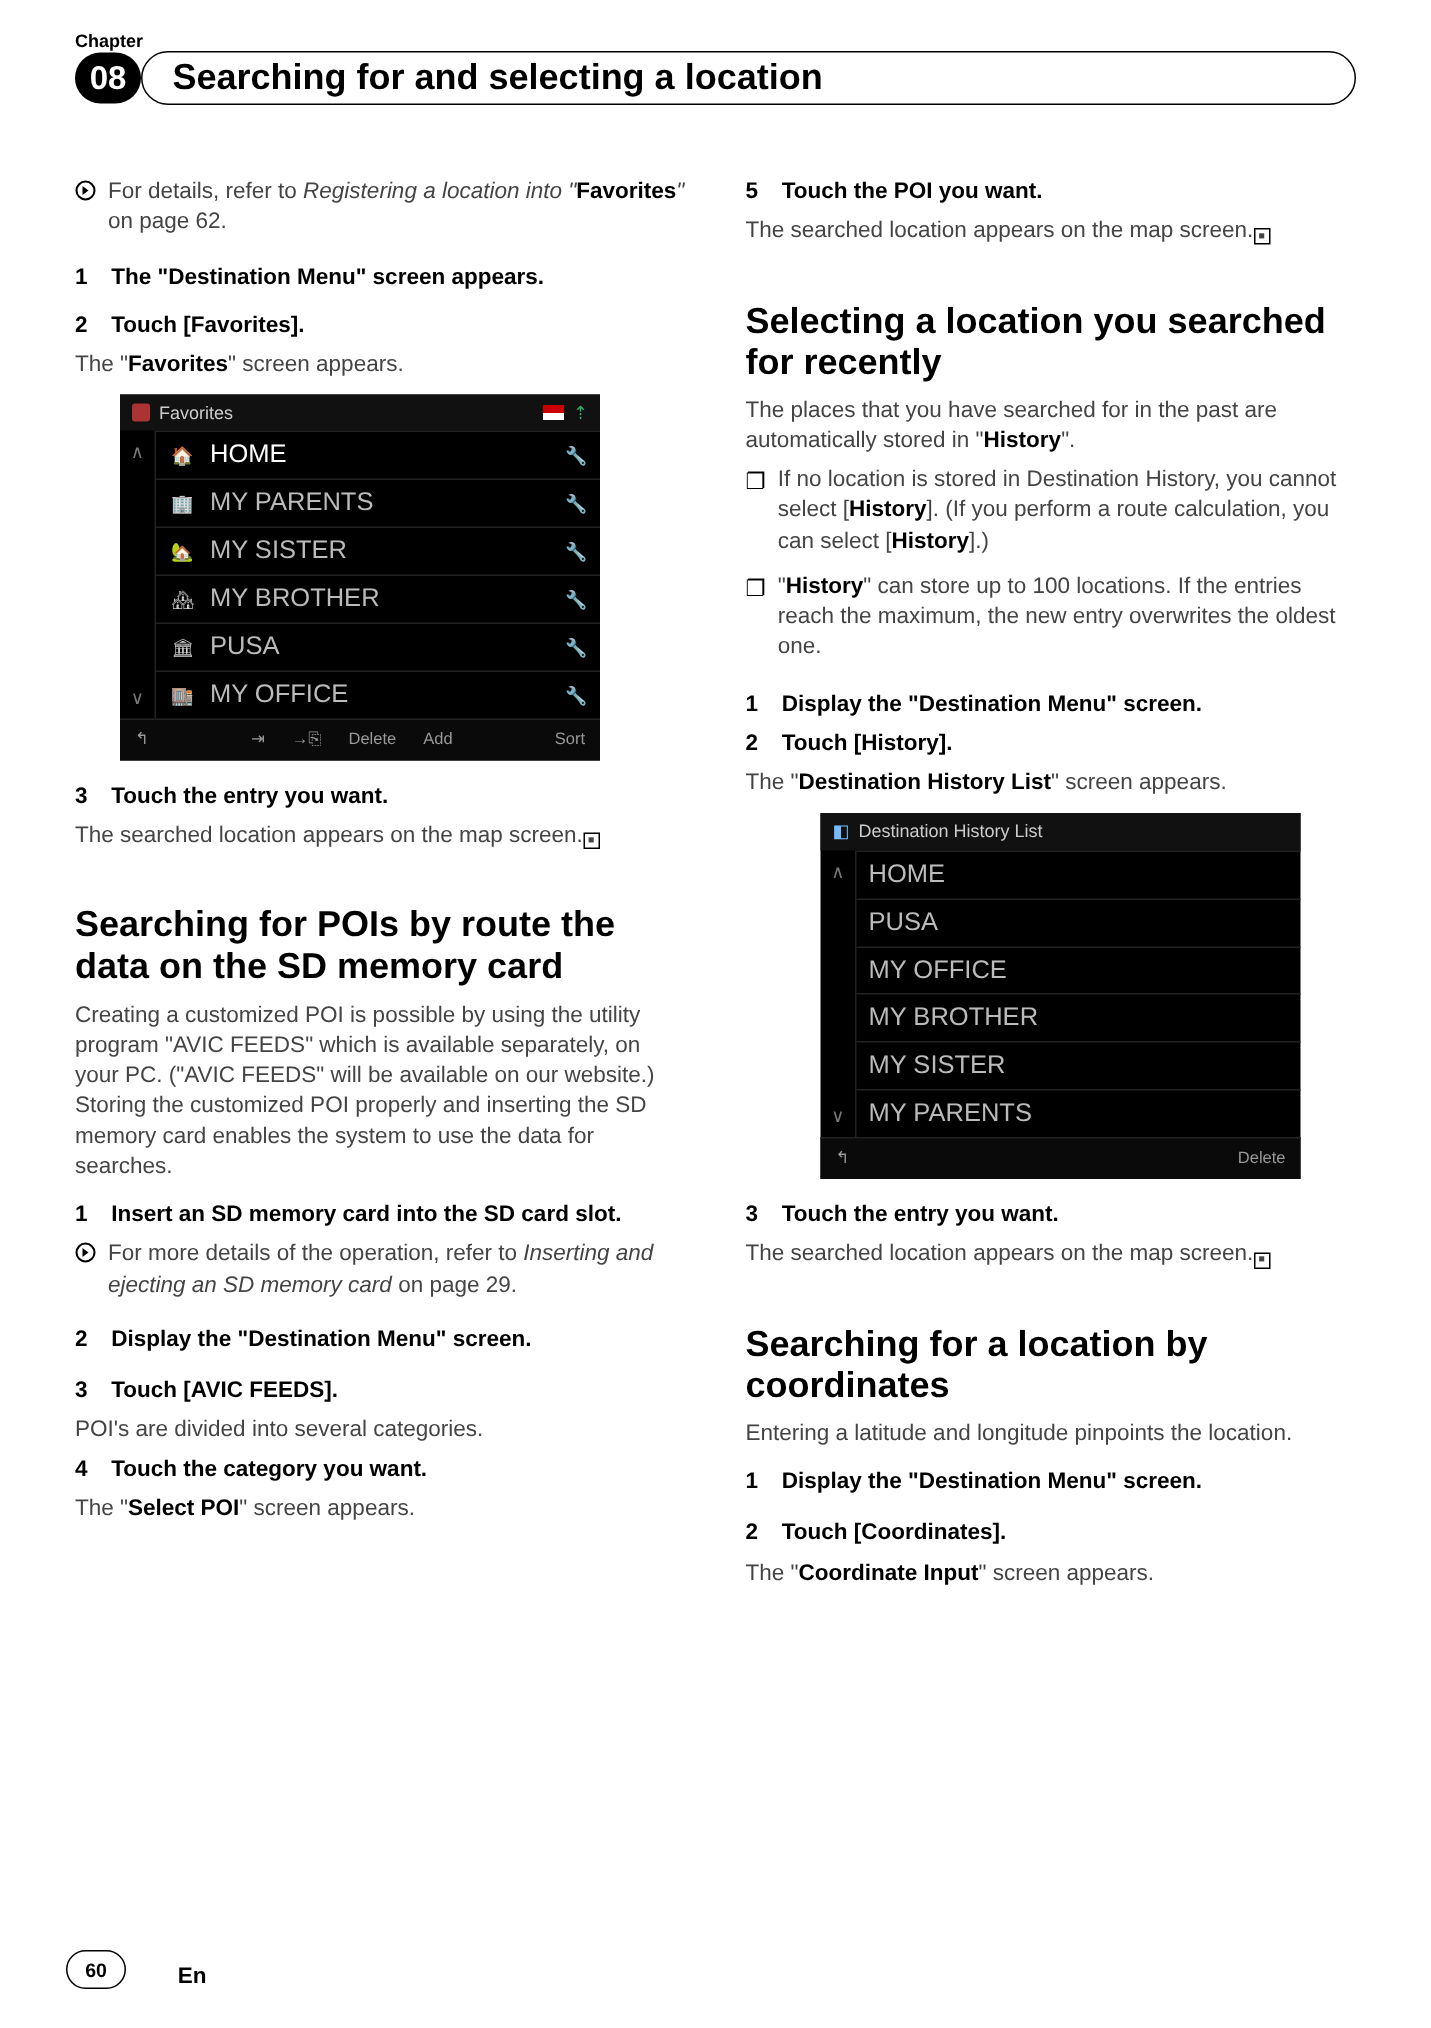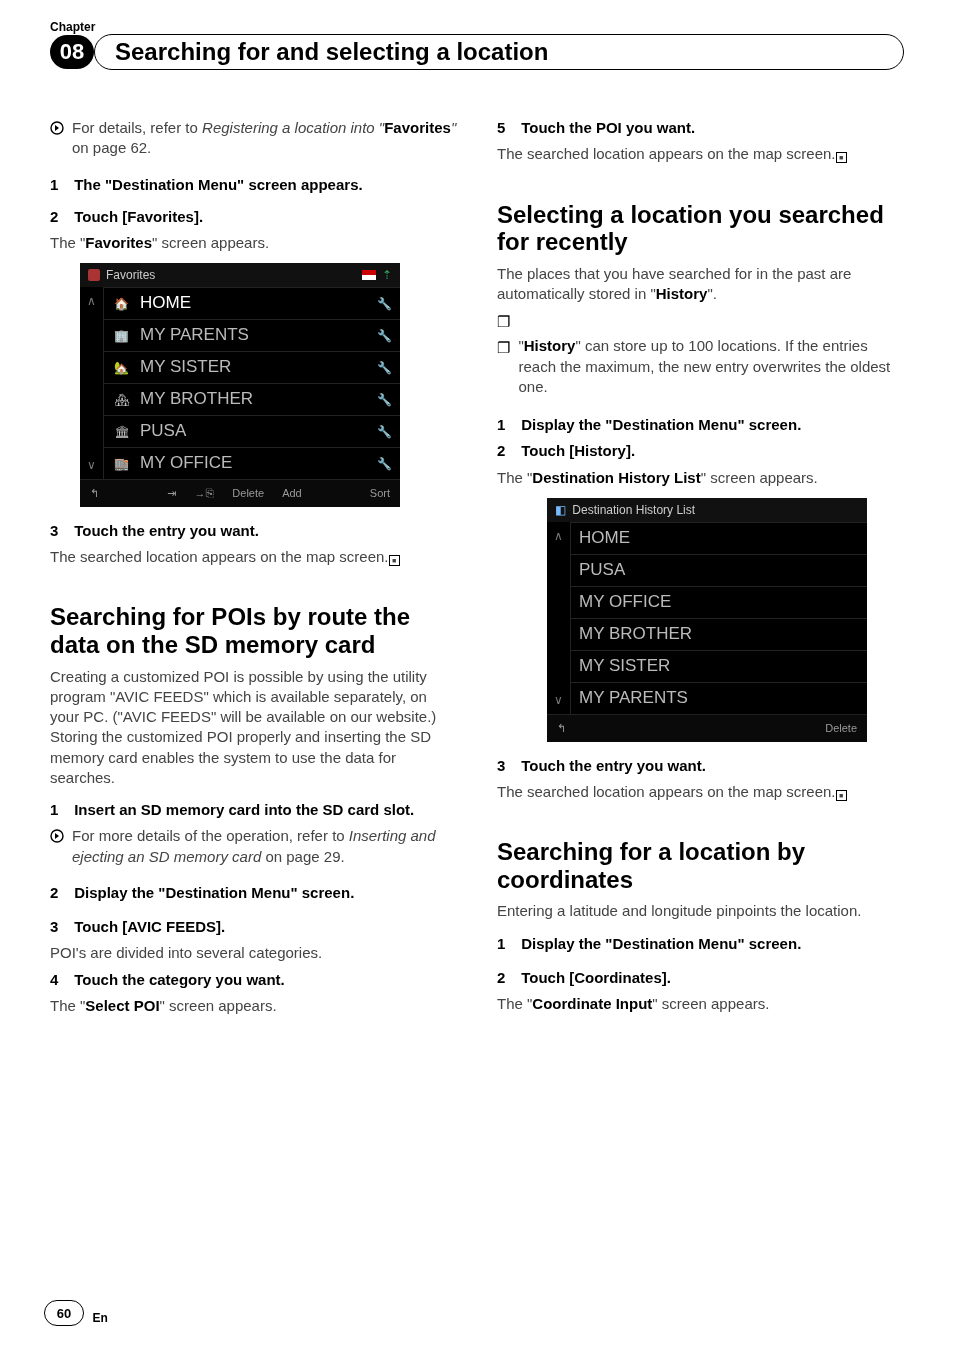--- a/index.html
+++ b/index.html
@@ -31,21 +31,21 @@
   .ss-toolbar { display:flex; align-items:center; justify-content:space-between; padding:6px 10px; border-top:1px solid #222; background:#0a0a0a; font-size:11px; color:#999; }
   .ss-toolbar-group { display:flex; gap:18px; align-items:center; }
   .ss-body { display:flex; }
   .ss-left { width:24px; display:flex; flex-direction:column; border-right:1px solid #222; }
   .ss-left-spacer { flex:1; }
   .ss-left-icon { padding:6px 0; text-align:center; color:#777; font-size:12px; }
   .ss-list { flex:1; }
   .sq-box { display:inline-flex; width:11px; height:11px; border:1px solid #000; align-items:center; justify-content:center; font-size:7px; vertical-align:-1px; }
   .footer { position:absolute; bottom:26px; left:44px; }
   .page-num-badge { display:inline-flex; align-items:center; justify-content:center; width:40px; height:26px; border:1px solid #000; border-radius:13px; font-weight:bold; font-size:13px; }
-  .footer-lang { font-size:12px; font-weight:bold; margin-left:4px; vertical-align:-4px; }
+  .footer-lang { font-size:15px; font-weight:bold; margin-left:30px; vertical-align:-4px; }
   .screenshot2 { margin-left:50px; width:320px; }
   .ss-row2 { display:flex; align-items:center; gap:8px; padding:4px 10px 4px 8px; border-top:1px solid #222; }
   .flag-us { display:inline-block; width:14px; height:10px; background:linear-gradient(#c00 0 50%, #fff 50% 100%); position:relative; }
   .favicon { display:inline-block; width:12px; height:12px; background:#a33; border-radius:2px; }
 </style>
 </head>
 <body>
 
 <div class="page">
   <div class="chapter-label">Chapter</div>
@@ -202,20 +202,23 @@
         <span>The searched location appears on the map screen.</span><span class="sq-box">■</span>
       </p>
 
       <div class="section-title">Selecting a location you searched for recently</div>
       <p class="body-text">
         <span>The places that you have searched for in the past are automatically stored in "</span><b>History</b><span>".</span>
       </p>
 
       <div class="bullet-row">
         <span class="bullet-icon">❐</span>
+        <p class="body-text">
+          <span>If no location is stored in Destination History, you cannot select [</span><b>History</b><span>]. (If you perform a route calculation, you can select [</span><b>History</b><span>].)</span>
+        </p>
       </div>
       <div class="bullet-row">
         <span class="bullet-icon">❐</span>
         <p class="body-text">
           <span>"</span><b>History</b><span>" can store up to 100 locations. If the entries reach the maximum, the new entry overwrites the oldest one.</span>
         </p>
       </div>
 
       <p style="margin-top:12px;">
         <span class="step-num">1</span>

